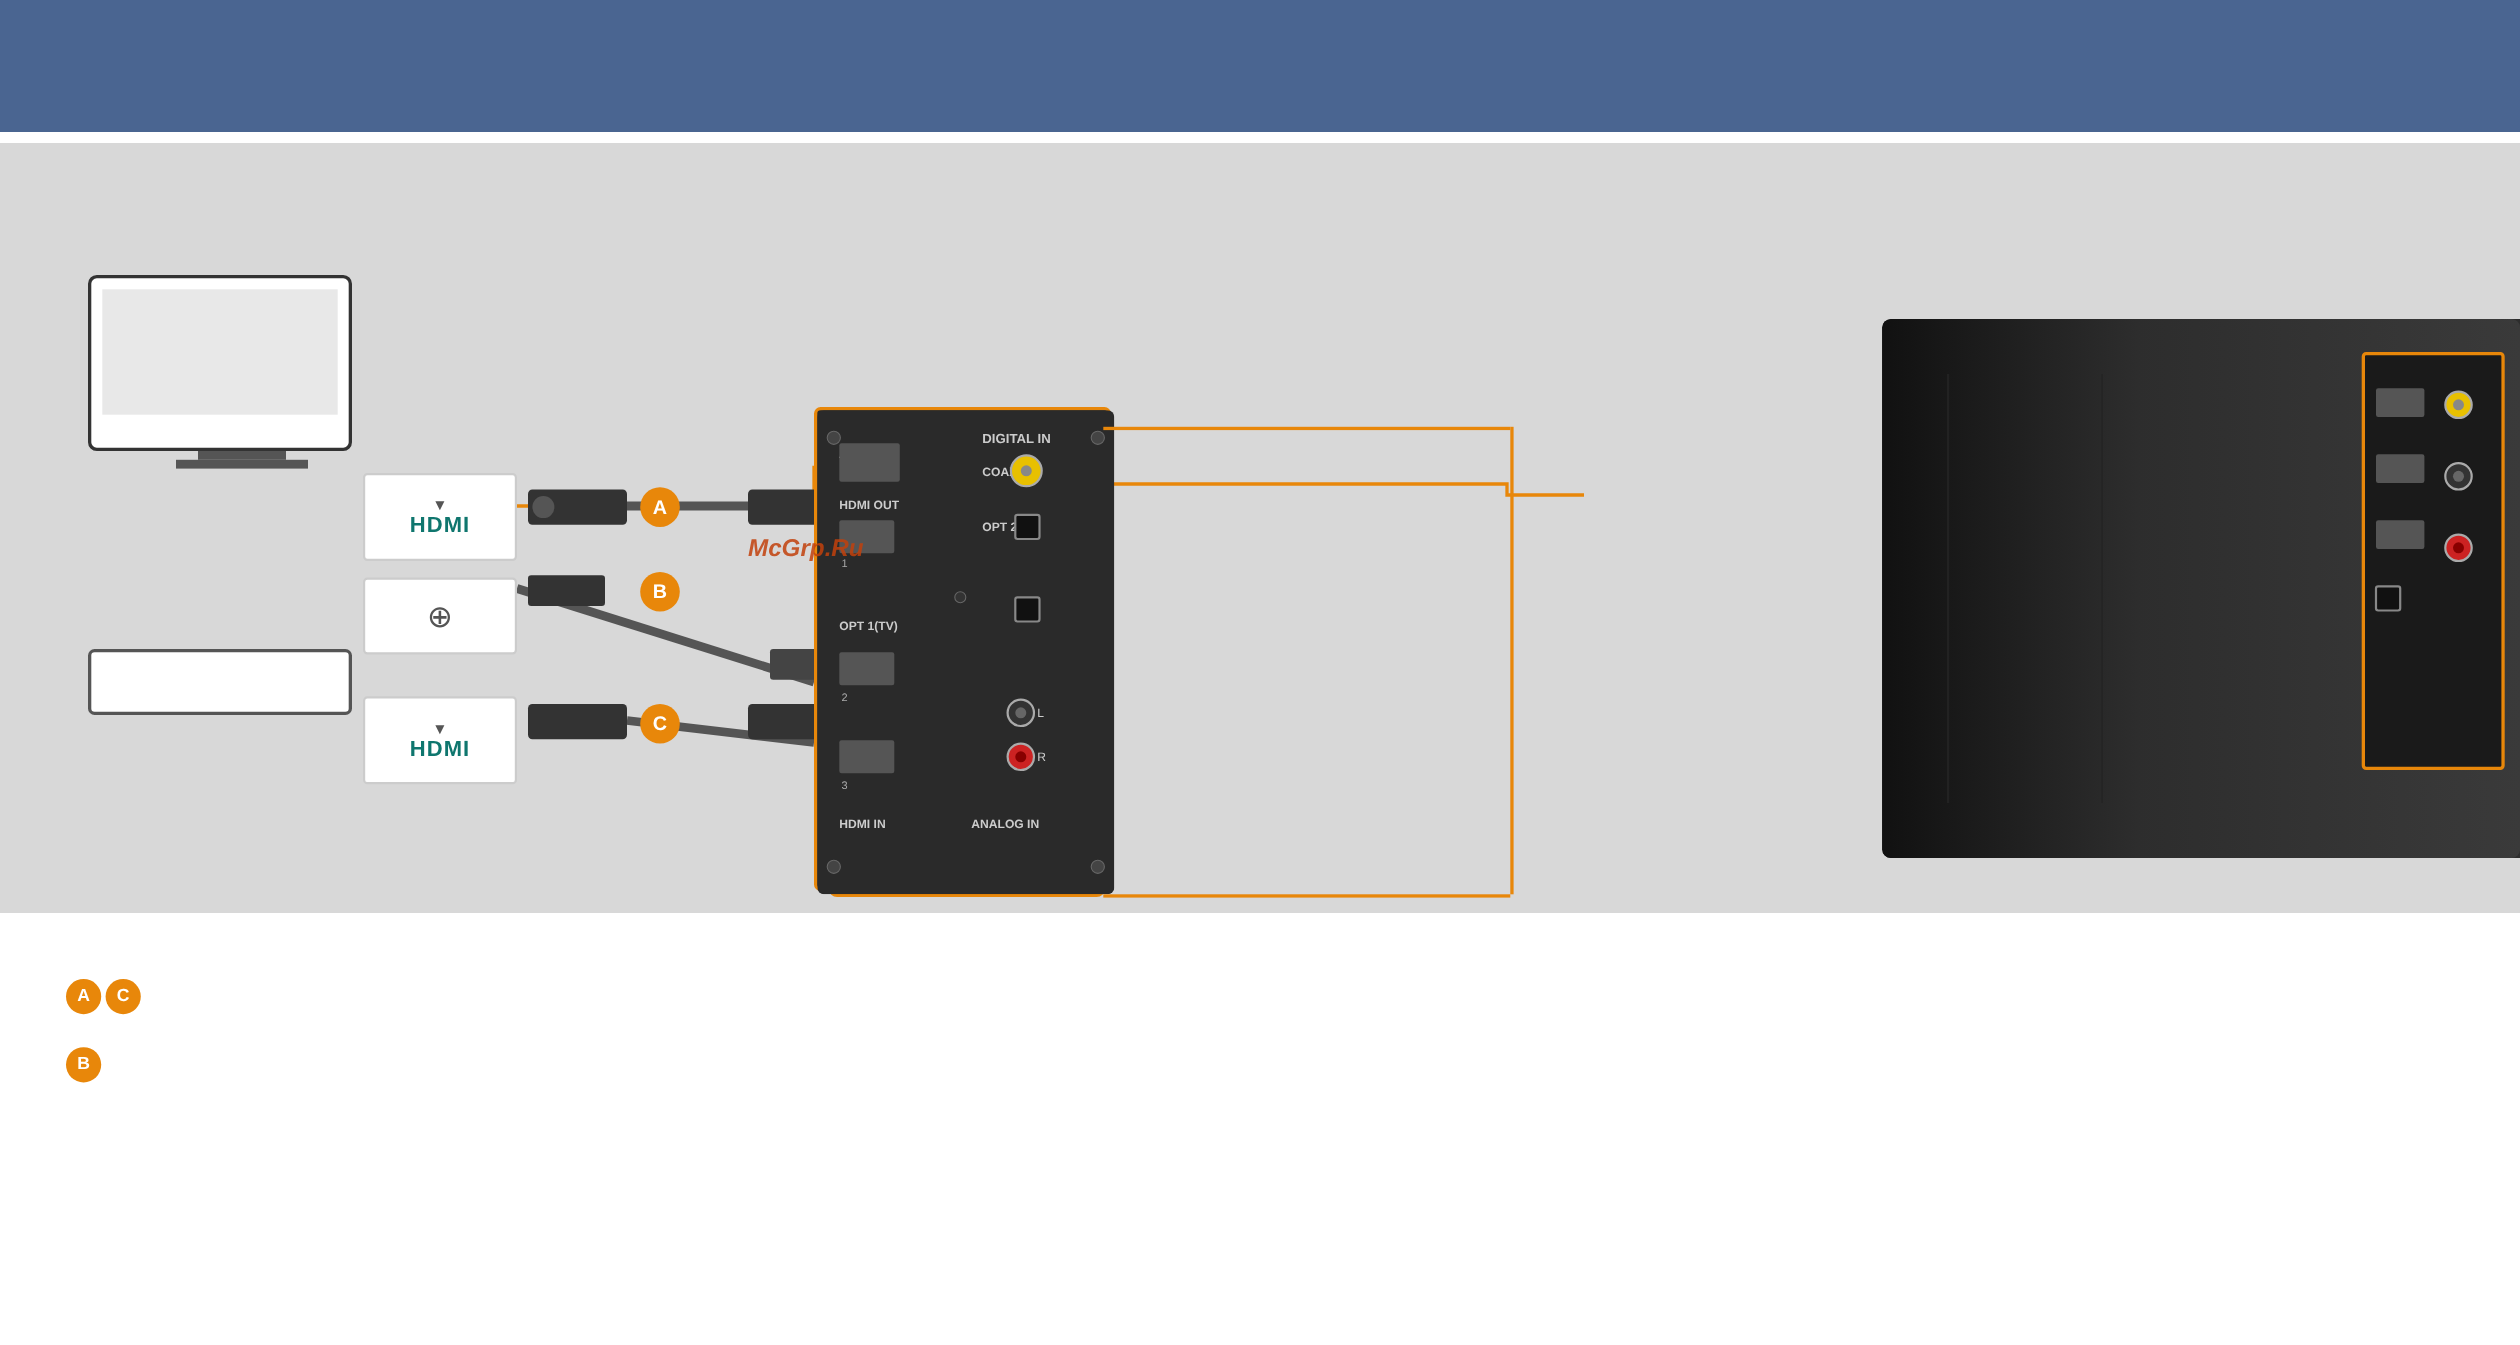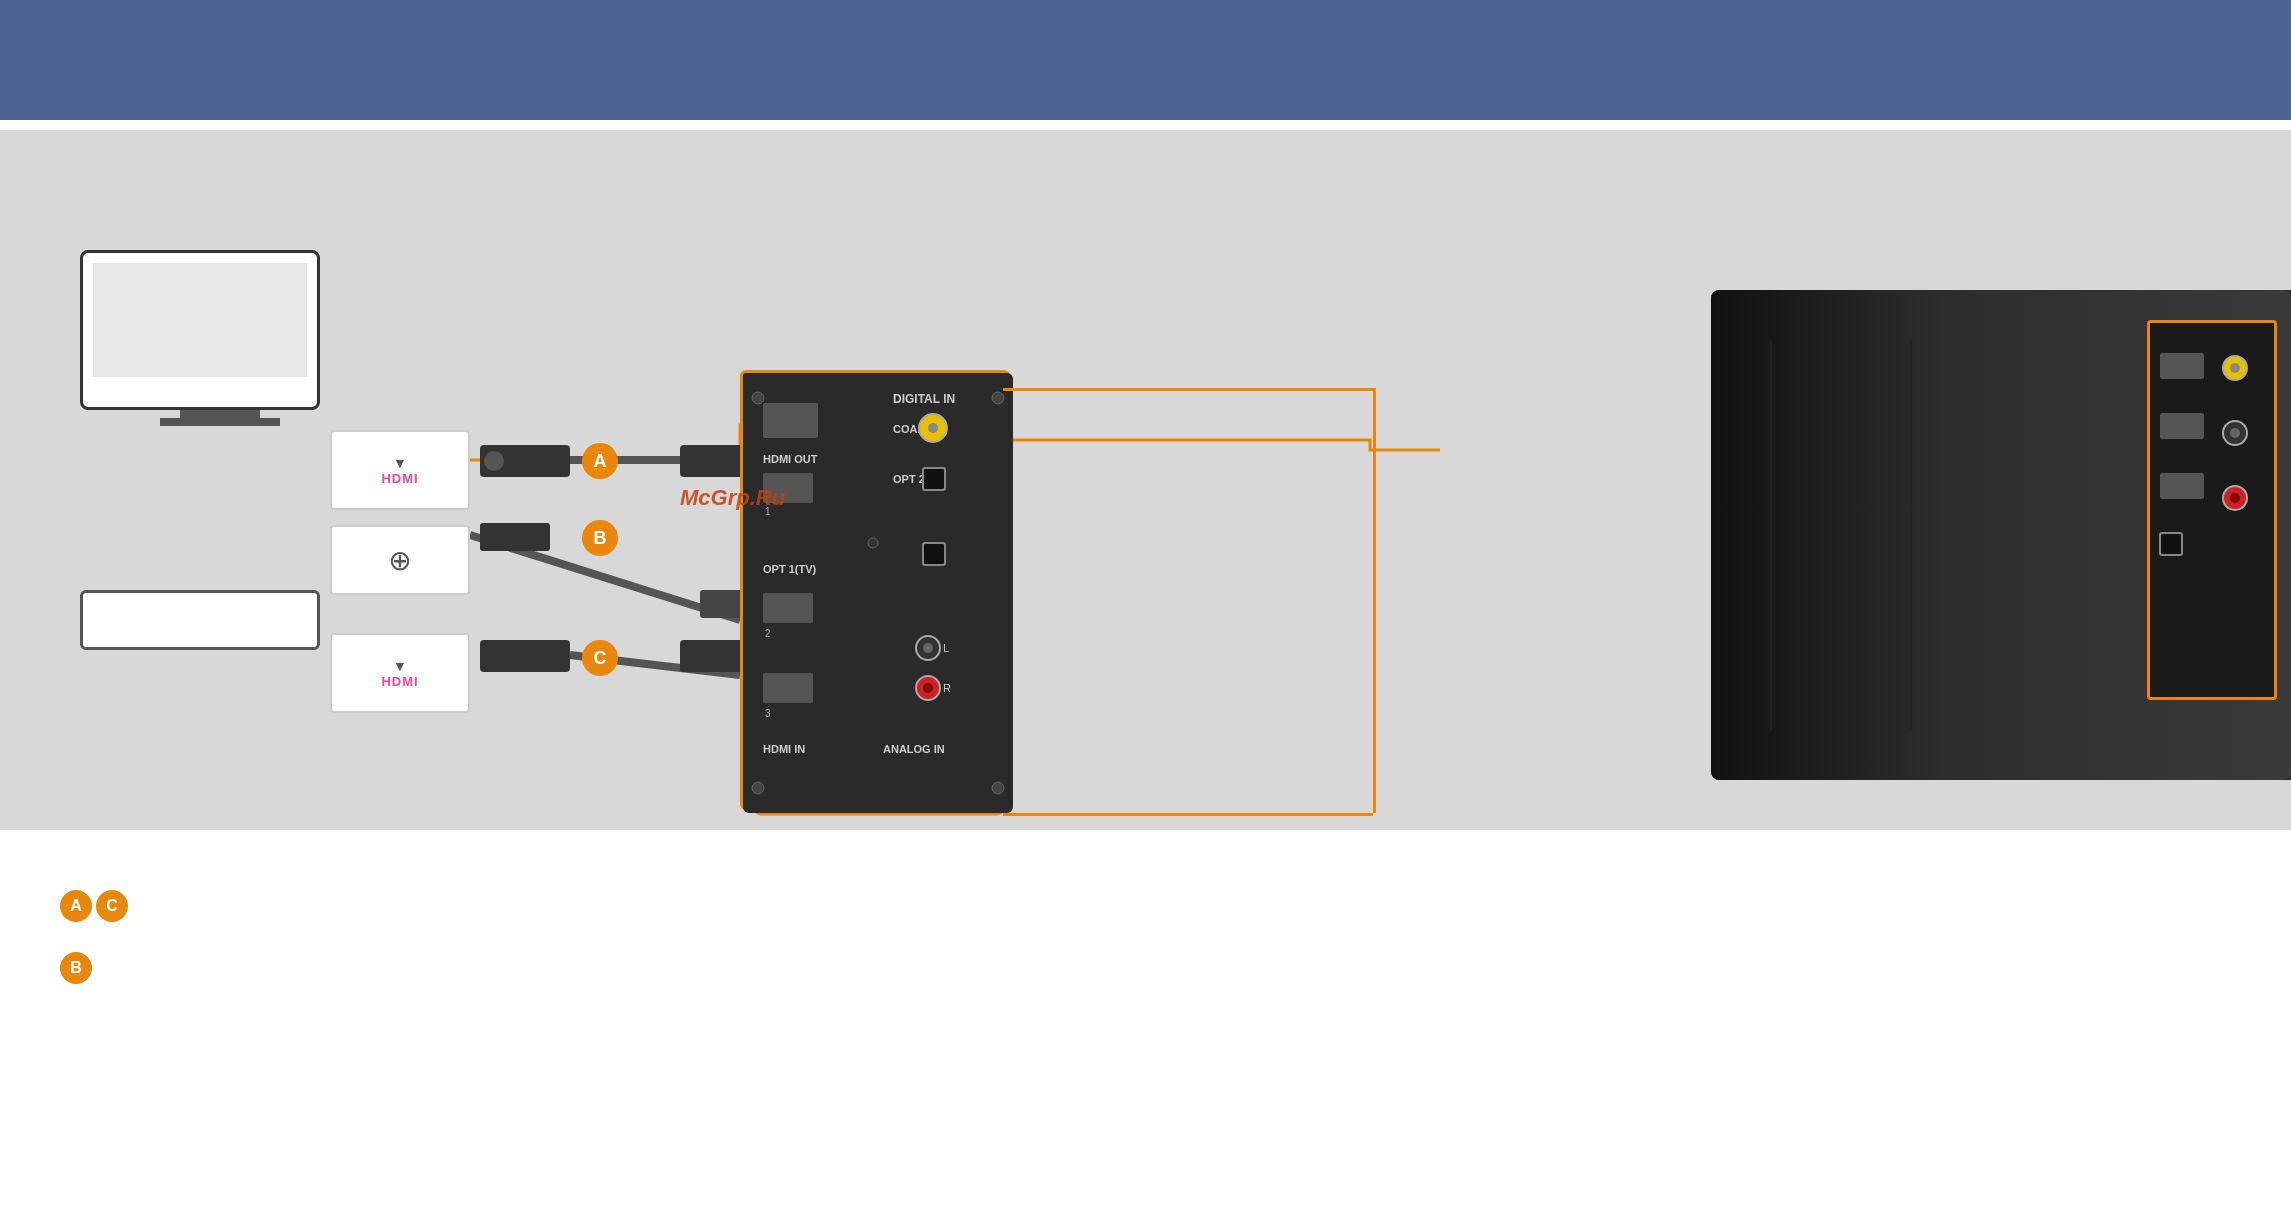--- a/index.html
+++ b/index.html
@@ -86,23 +86,23 @@
       position: absolute;
       border: 2px solid #ccc;
       border-radius: 4px;
       background: #fff;
       display: flex;
       flex-direction: column;
       align-items: center;
       justify-content: center;
     }
     .hdmi-label {
-      font-size: 13px;
+      font-size: 20px;
       font-weight: bold;
-      color: #ec4899;
+      color: #0f766e;
       letter-spacing: 1px;
     }
     .hdmi-arrow {
       font-size: 14px;
       color: #555;
     }
 
     
     .orange-circle {
       width: 36px;

